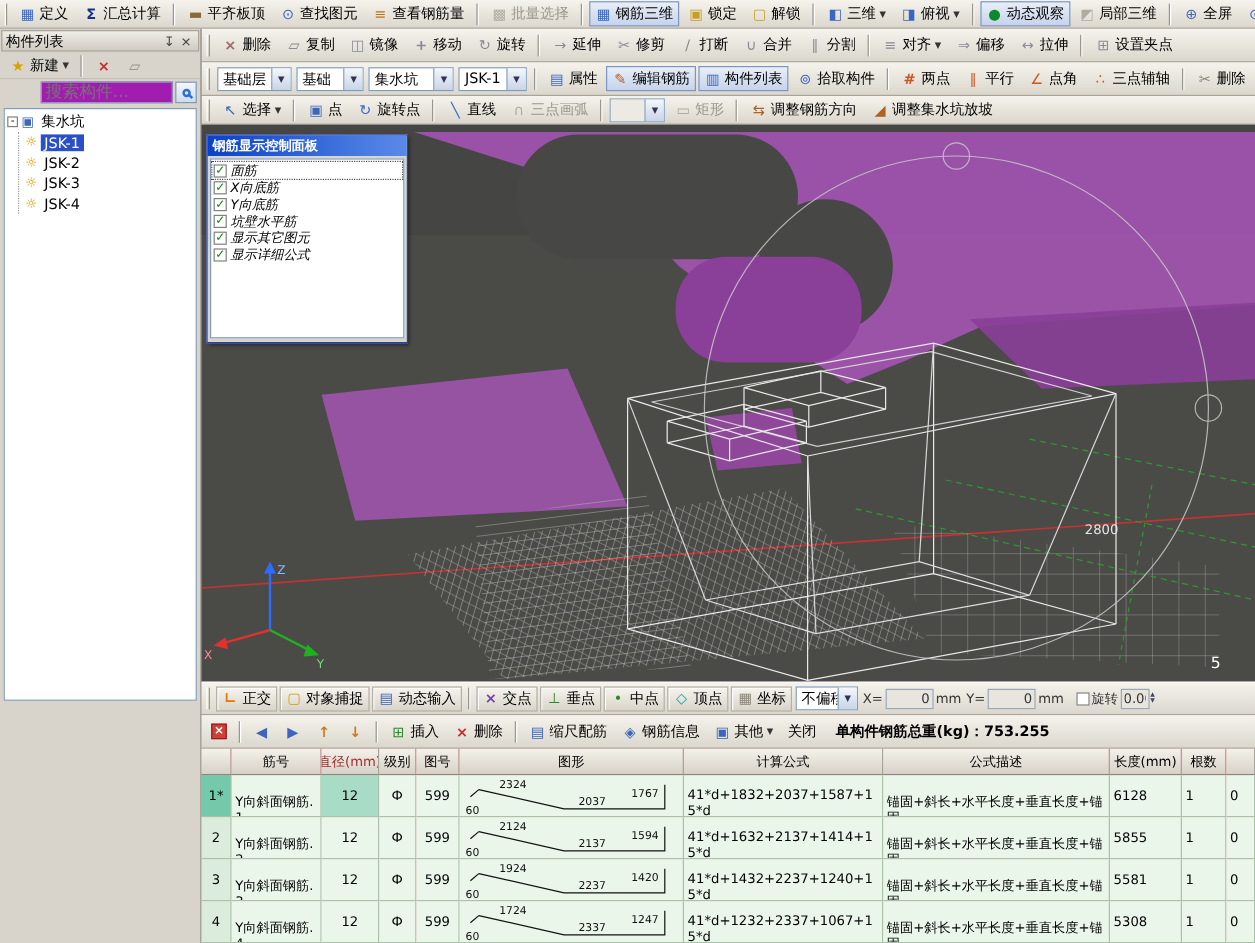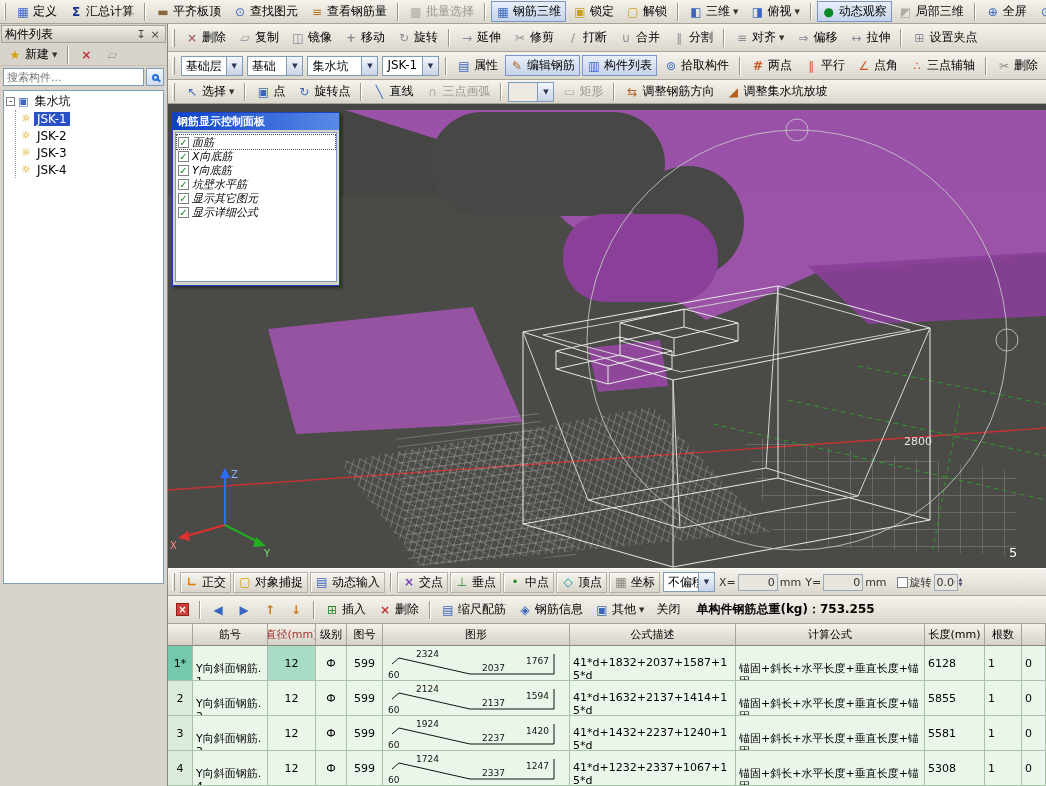--- a/index.html
+++ b/index.html
@@ -31,21 +31,21 @@
   .combo .cbtn{width:16px;border-left:1px solid #7f9db9;background:linear-gradient(#f4f7fc,#c8d4e6);display:flex;align-items:center;justify-content:center;font-size:7px;color:#335;}
   .combo.mini .cval{background:#eceae2;}
 
   
   #left-panel{position:absolute;left:0;top:24px;width:168px;height:762px;background:#d8d4cc;border-right:1px solid #8a867c;}
   .lp-cap{height:18px;display:flex;align-items:center;background:linear-gradient(#f0ede6,#cfcbc1);border:1px solid #a8a49a;margin:1px;padding:0 3px;}
   .lp-title{flex:1;font-size:12px;}
   .lp-capbtn{width:14px;text-align:center;color:#444;font-size:11px;}
   .lp-tools{height:22px;display:flex;align-items:center;padding:0 2px;border-bottom:1px solid #c4c0b6;}
   .lp-search{height:22px;display:flex;align-items:center;gap:2px;padding:1px 3px;}
-  .lp-search input{flex:1;height:18px;min-width:0;border:1px solid #7f9db9;background:#ffffff;font-size:11px;padding:0 3px;font-family:inherit;}
+  .lp-search input{flex:1;height:18px;min-width:0;border:1px solid #7f9db9;background:#a21caf;font-size:14px;padding:0 3px;font-family:inherit;margin-left:31px;}
   .lp-searchbtn{width:18px;height:18px;border:1px solid #7f9db9;background:linear-gradient(#f4f7fc,#cfdcec);display:flex;align-items:center;justify-content:center;}
   .lens{width:7px;height:7px;border:2px solid #2a6fd8;border-radius:50%;position:relative;}
   .lens::after{content:"";position:absolute;width:5px;height:2px;background:#2a6fd8;transform:rotate(45deg);right:-4px;bottom:-2px;}
   .lp-tree{position:absolute;left:3px;right:3px;top:66px;height:494px;background:#fff;border:1px solid #7f9db9;padding:2px;overflow:hidden;}
   .ti{display:flex;align-items:center;height:17px;gap:3px;font-size:12px;}
   .ti-icon{font-size:11px;}
   .ti-label{padding:0 3px;}
   .ti.sel .ti-label{background:#2a50c8;color:#fff;}
   .expander{width:9px;height:9px;border:1px solid #848078;background:#fff;font-size:9px;line-height:7px;text-align:center;}
   .tchildren{margin-left:9px;border-left:1px dotted #9a9a9a;padding-left:5px;}
@@ -859,23 +859,23 @@
         <div class="hc">筋号</div>
 
         <div class="hc" style="color:#a03030">直径(mm)</div>
 
         <div class="hc">级别</div>
 
         <div class="hc">图号</div>
 
         <div class="hc">图形</div>
 
+        <div class="hc">计算公式</div>
+
         <div class="hc">公式描述</div>
-
-        <div class="hc">计算公式</div>
 
         <div class="hc">长度(mm)</div>
 
         <div class="hc">根数</div>
 
         <div class="hc"></div>
       </div>
     <div id="tbody">
 
         <div class="tr">

